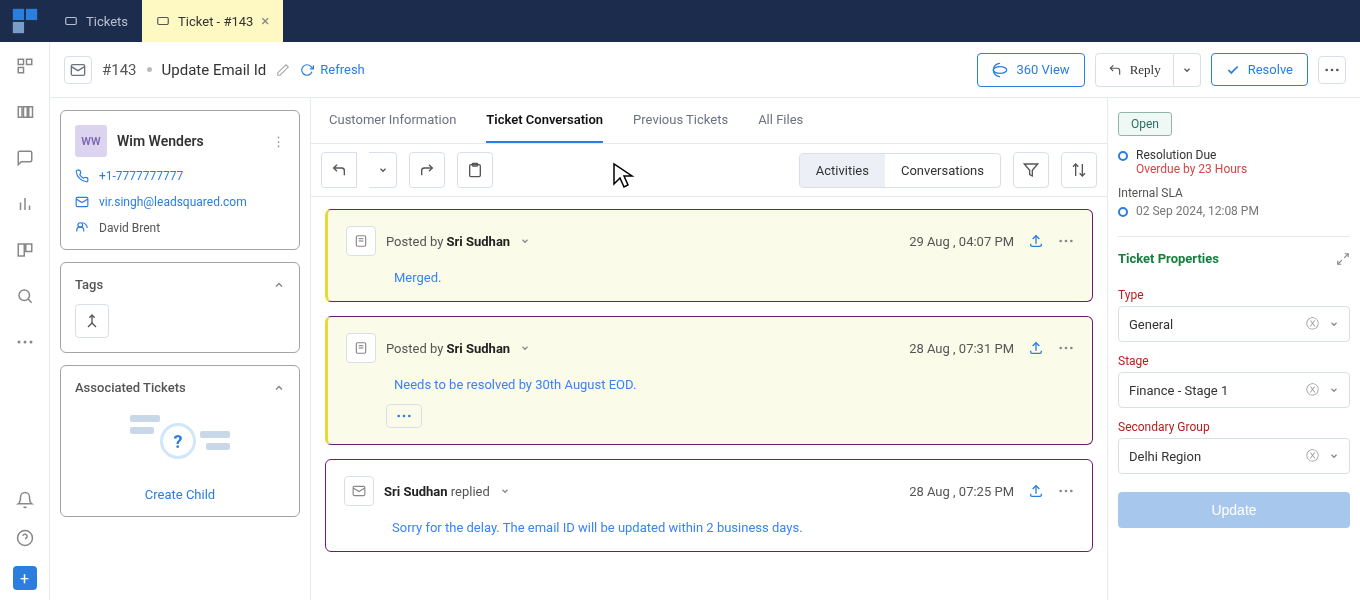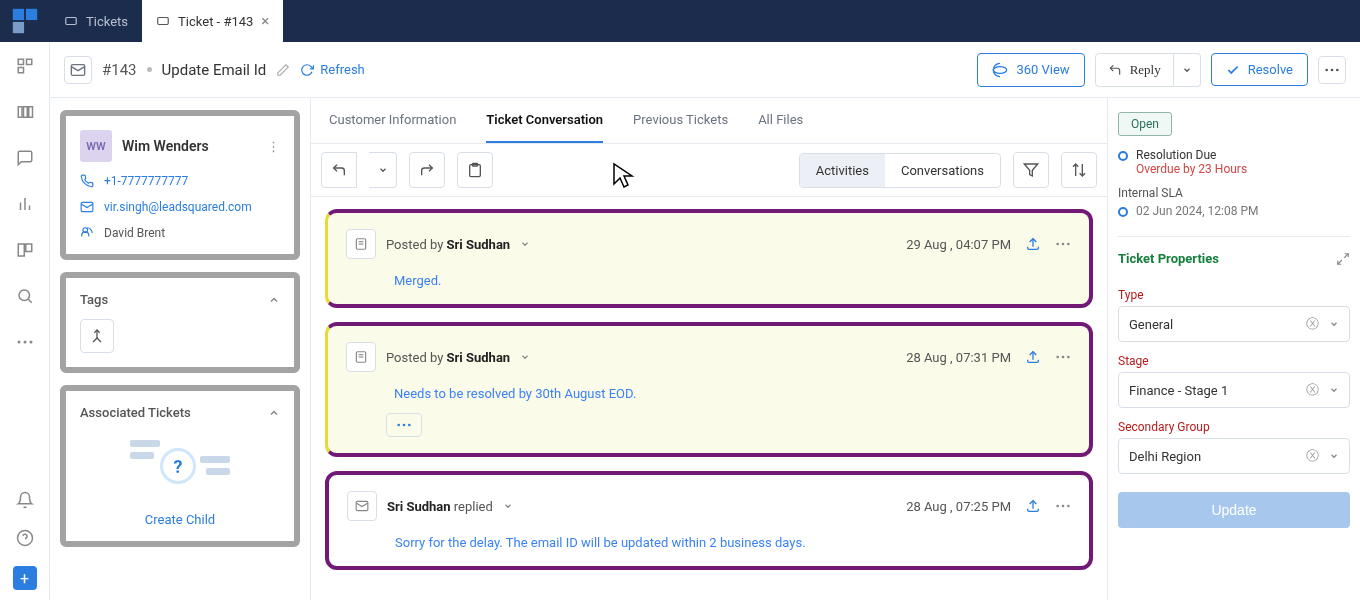--- a/index.html
+++ b/index.html
@@ -1,21 +1,21 @@
 <!DOCTYPE html>
 <html><head>
 <meta charset="utf-8">
 <style>
   * { box-sizing: border-box; margin: 0; padding: 0; }
   body { font-family: -apple-system, "Segoe UI", Roboto, sans-serif; font-size: 13px; color: #333; background: #fff; width: 1360px; height: 600px; overflow: hidden; }
   .topbar { height: 42px; background: #1c2c4c; display: flex; align-items: center; }
   .brand { width: 50px; height: 42px; display:flex; align-items:center; justify-content:center; }
   .brand svg { width: 30px; height:30px; }
   .tab { height: 42px; display:flex; align-items:center; padding: 0 14px; color: #b7c0d3; font-size:13px; gap:8px; cursor:pointer; }
-  .tab.active { background:#ffffff; color:#333; }
+  .tab.active { background:#fef9c3; color:#333; }
   .tab .close { color:#888; font-size:15px; }
   .shell { display:flex; height: 558px; }
   .rail { width:50px; background:#fff; border-right:1px solid #e5e9f0; display:flex; flex-direction:column; align-items:center; padding-top:14px; gap:26px; color:#6b7280; position:relative;}
   .rail .ricon { width:20px; height:20px; display:flex; align-items:center; justify-content:center; cursor:pointer; }
   .rail .bottom-icons { position:absolute; bottom:10px; display:flex; flex-direction:column; gap:18px; align-items:center;}
   .rail .plusbtn { width:24px;height:24px;background:#2b7de0;border-radius:4px;display:flex;align-items:center;justify-content:center;color:#fff;font-size:16px;}
   .main { flex:1; display:flex; flex-direction:column; }
   .header { height:56px; border-bottom:1px solid #e5e9f0; display:flex; align-items:center; padding:0 14px; gap:10px; }
   .icon-sq { width:28px;height:28px;border:1px solid #d9dfe9;border-radius:4px;display:flex;align-items:center;justify-content:center;color:#6b7280; }
   .header .tid { font-size:15px;color:#555;}
@@ -23,21 +23,21 @@
   .header .title { font-size:15px;color:#333;}
   .header .pencil { color:#aaa; cursor:pointer;}
   .header .refresh { color:#2b7de0; display:flex;align-items:center;gap:6px;font-size:13px;cursor:pointer;}
   .header .spacer{flex:1;}
   .btn-outline-blue { border:1px solid #2b7de0;color:#2b7de0;background:#fff;border-radius:4px;padding:8px 14px;display:flex;align-items:center;gap:8px;cursor:pointer;font-size:13px;}
   .btn-outline { border:1px solid #d9dfe9;color:#333;background:#fff;border-radius:4px;padding:8px 12px;display:flex;align-items:center;gap:8px;cursor:pointer;font-size:13px;}
   .btn-outline.caret { padding:8px 8px; border-left:none; border-top-left-radius:0;border-bottom-left-radius:0;}
   .btn-outline.reply{border-top-right-radius:0;border-bottom-right-radius:0;}
   .body { display:flex; flex:1; min-height:0;}
   .left { width:260px; padding:12px 10px; overflow-y:auto;}
-  .card { border:6px solid #a3a3a3; border-radius:6px; background:#fff; margin-bottom:12px; padding:14px; }
+  .card { border:1px solid #a3a3a3; border-radius:6px; background:#fff; margin-bottom:12px; padding:14px; }
   .card.contact .head{display:flex;align-items:center;gap:10px;}
   .avatar { width:32px;height:32px;background:#dcd4ef;color:#7a68b0;border-radius:3px;display:flex;align-items:center;justify-content:center;font-size:11px;font-weight:600;}
   .contact .name{font-weight:600;font-size:14px;}
   .contact .menu-dots{margin-left:auto;color:#888;cursor:pointer;}
   .contact .row{display:flex;align-items:center;gap:10px;color:#2b7de0;font-size:12px;margin-top:12px;}
   .contact .row.txt{color:#555;}
   .collapsible .hdrow{display:flex;align-items:center;justify-content:space-between;}
   .collapsible .hdrow h4{font-size:13px;font-weight:500;color:#555;}
   .collapsible .chev{color:#888;}
   .tag-pill{width:34px;height:34px;border:1px solid #d9dfe9;border-radius:4px;display:flex;align-items:center;justify-content:center;margin-top:12px;}
@@ -52,21 +52,21 @@
   .tabbar .t.active{color:#111;font-weight:600;border-bottom-color:#2b7de0;}
   .toolbar{display:flex;align-items:center;padding:8px 10px;gap:12px;border-bottom:1px solid #e5e9f0;}
   .toolbar .tb-btn{width:36px;height:36px;border:1px solid #d9dfe9;border-radius:4px;display:flex;align-items:center;justify-content:center;color:#555;cursor:pointer;}
   .toolbar .tb-btn.caret{width:28px;border-left:none;border-top-left-radius:0;border-bottom-left-radius:0;}
   .toolbar .tb-btn.rr{border-top-right-radius:0;border-bottom-right-radius:0;}
   .toolbar .spacer{flex:1;}
   .seg{display:flex;border:1px solid #d9dfe9;border-radius:4px;overflow:hidden;}
   .seg div{padding:9px 16px;cursor:pointer;font-size:13px;}
   .seg .act{background:#eceff5;}
   .conv-list{flex:1;overflow-y:auto;padding:12px 14px;display:flex;flex-direction:column;gap:14px;}
-  .msg{display:flex;border:4px solid #701a75;border-radius:12px;}
+  .msg{display:flex;border:1px solid #701a75;border-radius:6px;}
   .msg.note{background:#fbfbe9;border-left:3px solid #e8d93a;}
   .msg .inner{flex:1;padding:16px 18px;}
   .msg .top{display:flex;align-items:center;gap:10px;}
   .msg .note-ic{width:30px;height:30px;border:1px solid #d9dfe9;border-radius:4px;display:flex;align-items:center;justify-content:center;color:#888;background:#fff;}
   .msg .who{color:#555;font-size:13px;}
   .msg .who b{color:#222;}
   .msg .top .right{margin-left:auto;display:flex;gap:14px;align-items:center;color:#555;}
   .msg .body-text{margin-top:14px;color:#3b82f6;margin-left:48px;}
   .msg .dots-btn{width:36px;height:24px;border:1px solid #d9dfe9;border-radius:4px;display:flex;align-items:center;justify-content:center;margin-top:12px;margin-left:40px;}
   .right-col{width:252px;padding:14px 10px;overflow-y:auto;}
@@ -481,21 +481,21 @@
         <div class="sla-row">
           <span class="bullet"></span>
           <div>
             <div>Resolution Due</div>
             <div class="overdue">Overdue by 23 Hours</div>
           </div>
         </div>
         <div style="margin-top:10px;font-size:12px;color:#555;">Internal SLA</div>
         <div class="sla-row" style="margin-top:4px;">
           <span class="bullet"></span>
-          <span style="color:#777;">02 Jun 2024, 12:08 PM</span>
+          <span style="color:#777;">02 Sep 2024, 12:08 PM</span>
         </div>
 
         <div class="tp-head">
           <h4>Ticket Properties</h4>
           <span>
               <svg width="14" height="14" viewBox="0 0 24 24" fill="none" stroke="#888" stroke-width="2">
                 <polyline points="15 3 21 3 21 9"></polyline>
                 <polyline points="9 21 3 21 3 15"></polyline>
                 <line x1="21" y1="3" x2="14" y2="10"></line>
                 <line x1="3" y1="21" x2="10" y2="14"></line>

